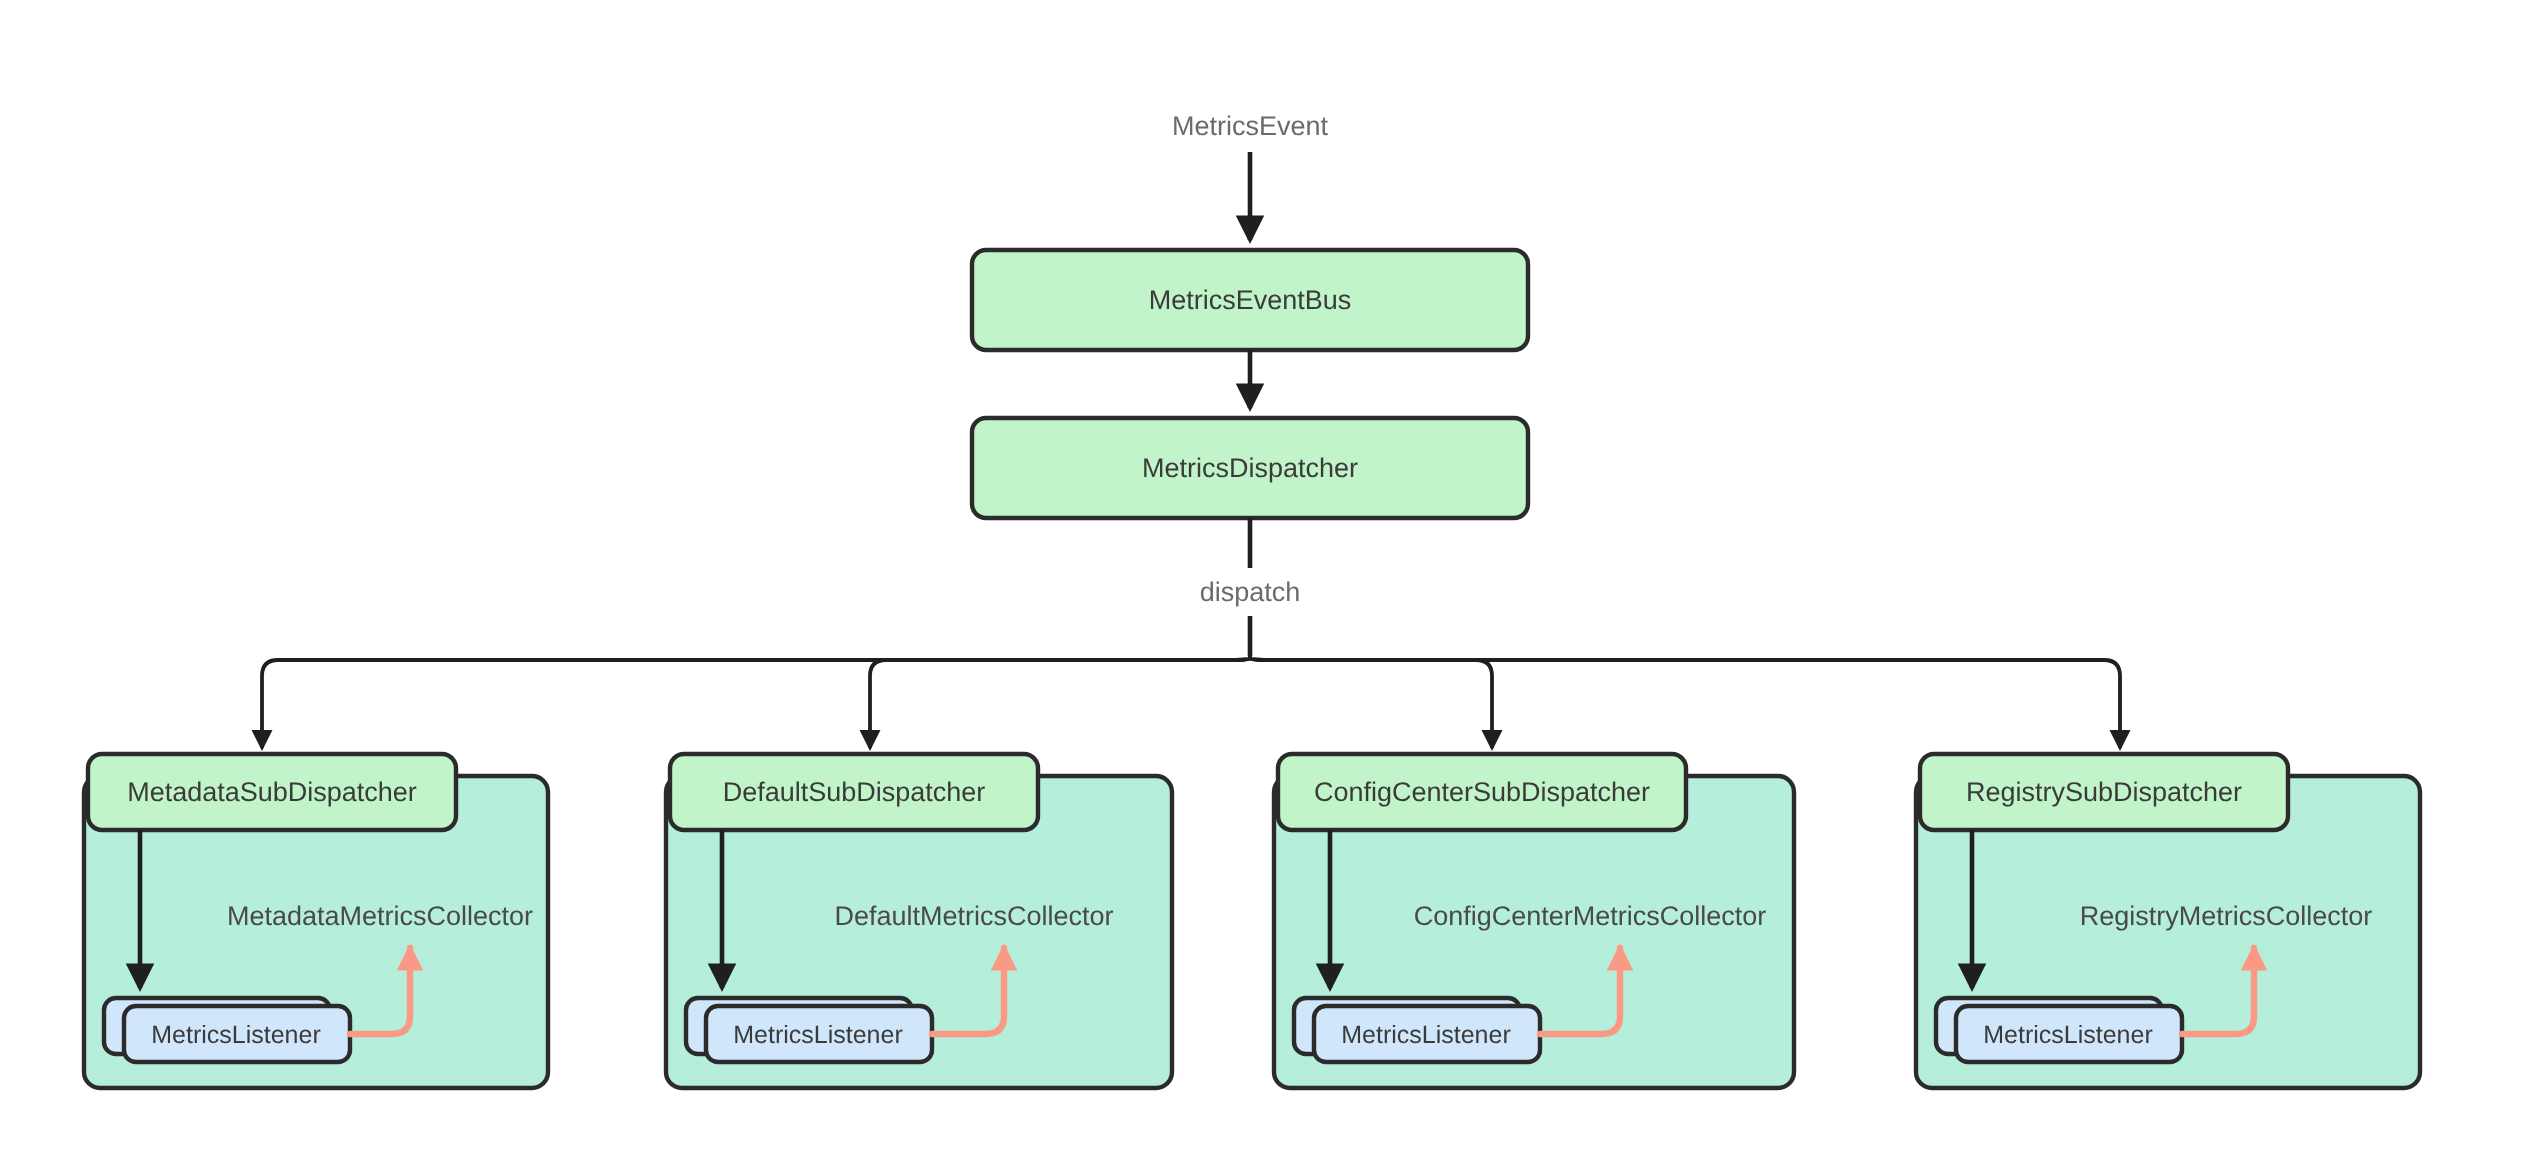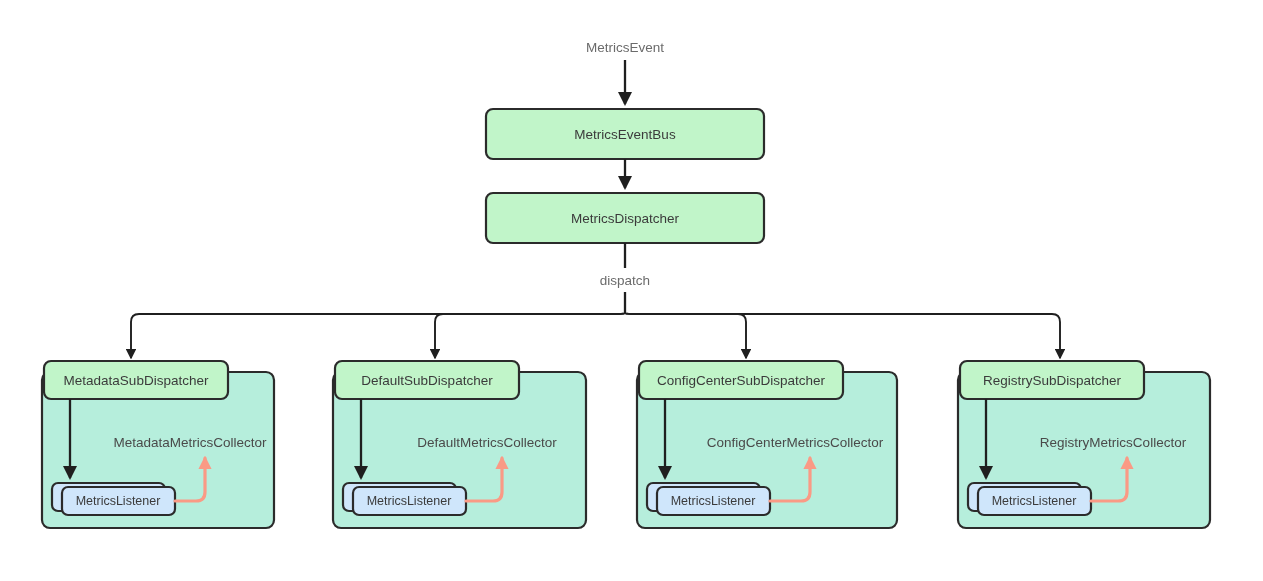--- a/index.html
+++ b/index.html
@@ -11,20 +11,21 @@
     width: 1263px;
     height: 581px;
     font-family: "Liberation Sans", sans-serif;
     overflow: hidden;
   }
   #diagram-root {
     position: relative;
     width: 1263px;
     height: 443px;
     background: #ffffff;
+    margin-top: 16px;
   }
   svg#diagram-svg {
     display: block;
     width: 1263px;
     height: 581px;
   }
   .node-label {
     font-family: "Liberation Sans", sans-serif;
     font-size: 13.5px;
     fill: #3b3b3b;

